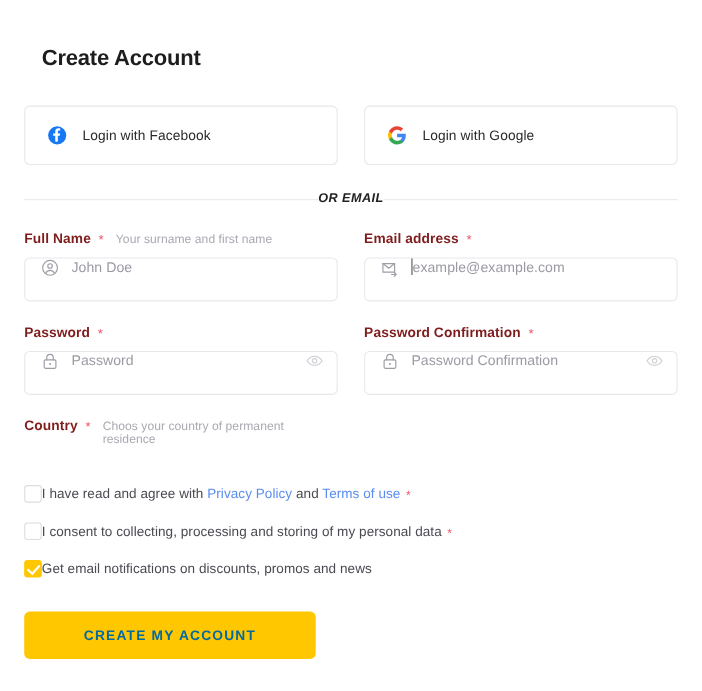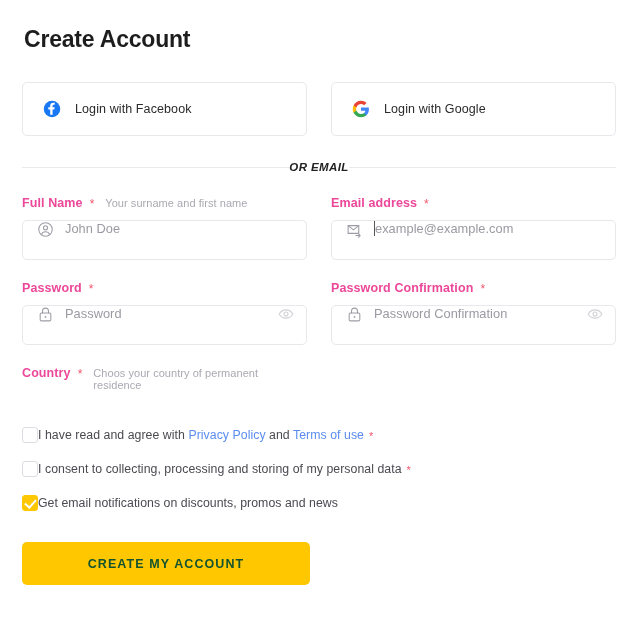--- a/index.html
+++ b/index.html
@@ -18,25 +18,25 @@
 
   .page {
     width: 638px;
     height: 628px;
     position: relative;
     padding: 0 22px;
   }
 
   
   .page-title {
-    font-size: 23px;
+    font-size: 20px;
     font-weight: bold;
     color: #1d1d1d;
     letter-spacing: -0.2px;
-    margin: 2px;
+    margin: 16px;
     padding-top: 23px;
     line-height: 28px;
   }
 
   
   .social-row {
     display: flex;
     gap: 24px;
     margin-top: 29px;
   }
@@ -96,21 +96,21 @@
   .field-head {
     display: flex;
     align-items: baseline;
     gap: 7px;
     margin-bottom: 10px;
     height: 14px;
   }
   .field-label {
     font-size: 12.5px;
     font-weight: bold;
-    color: #ec4899;
+    color: #7f1d1d;
     letter-spacing: 0.1px;
   }
   .req {
     color: #f2556b;
     font-size: 12px;
     line-height: 1;
     position: relative;
     top: 1px;
   }
   .field-hint {
@@ -226,30 +226,30 @@
     text-decoration: none;
   }
   .check-label .req {
     margin-left: 5px;
     font-size: 11px;
   }
 
   
   .submit-btn {
     margin-top: 19px;
-    width: 288px;
+    width: 265px;
     height: 43px;
     background: #ffc700;
     border: none;
     border-radius: 5px;
     font-family: "Liberation Sans", sans-serif;
     font-size: 12.5px;
     font-weight: bold;
     letter-spacing: 1.1px;
-    color: #14532d;
+    color: #0369a1;
     cursor: pointer;
   }
 </style>
 </head>
 <body>
 
 <div class="page">
 
   <h1 class="page-title">Create Account</h1>
 

